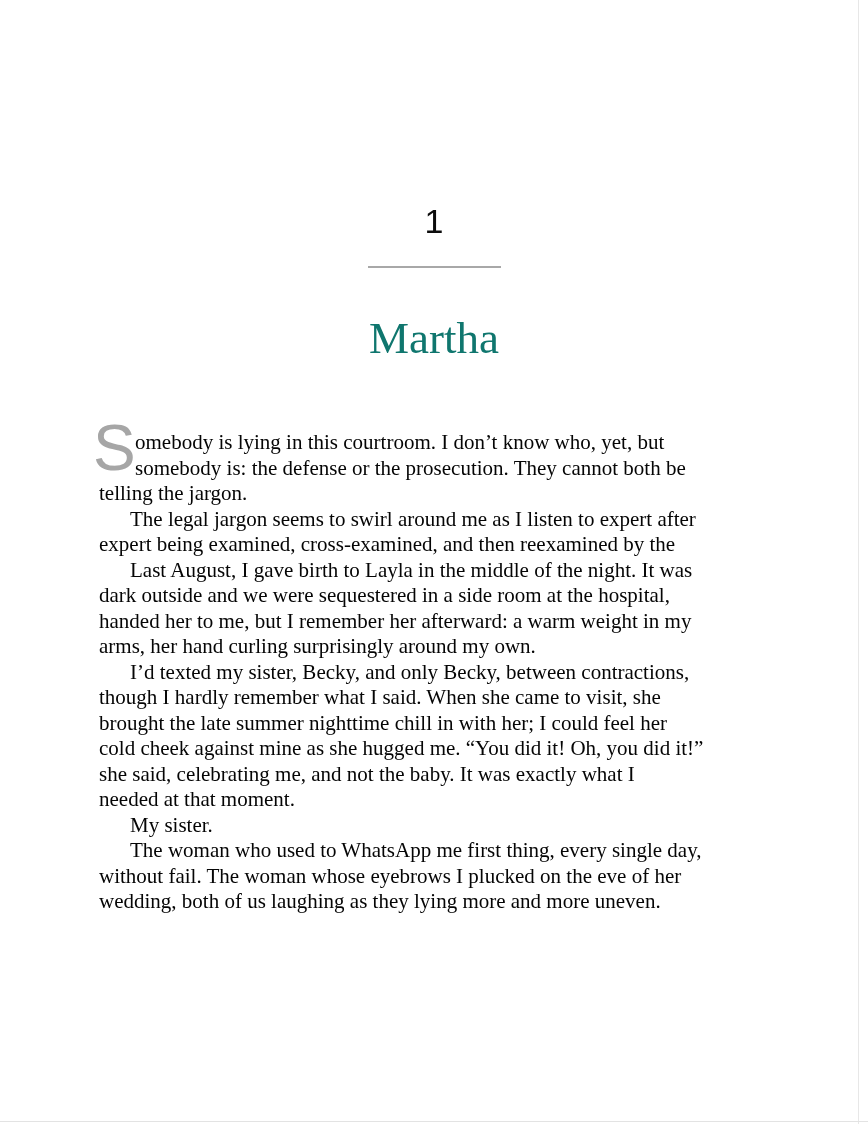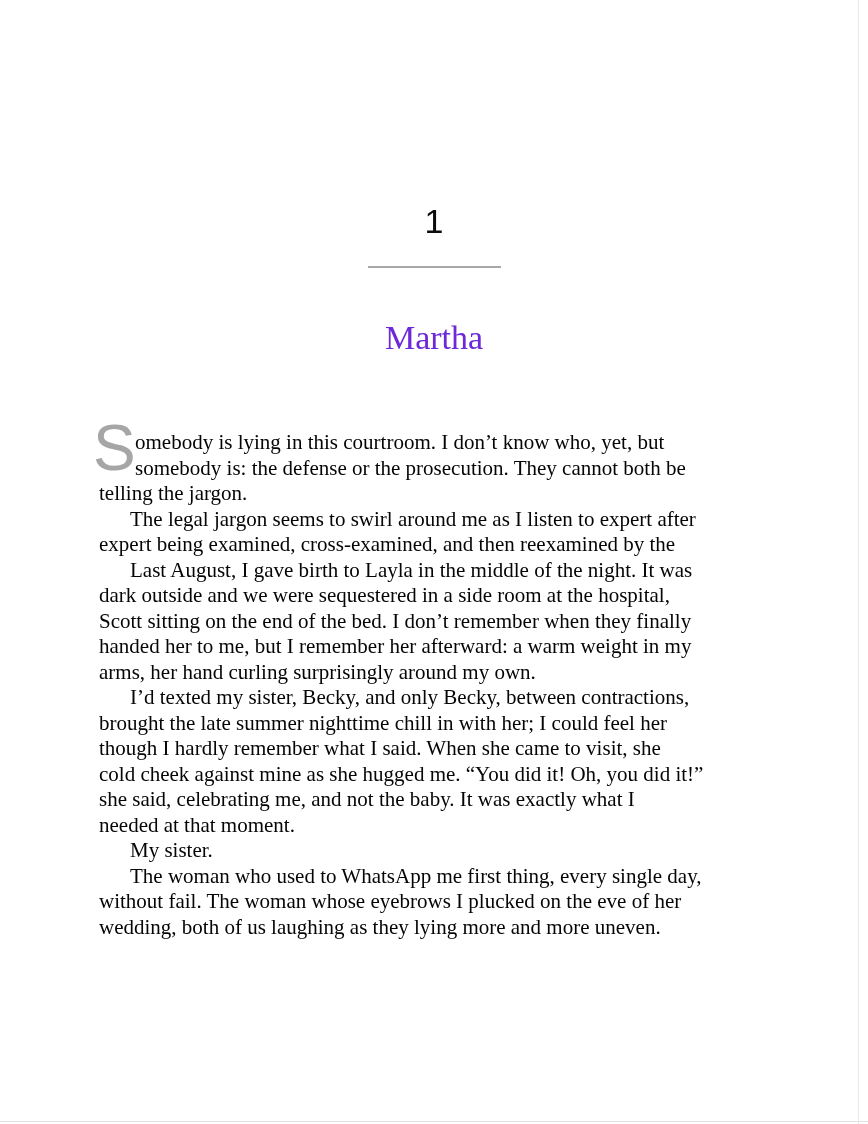--- a/index.html
+++ b/index.html
@@ -48,24 +48,24 @@
     width: 133px;
     height: 0;
     margin: 28px auto 0 auto;
     border: none;
     border-top: 2px solid #a8a8a8;
   }
   .chapter-title {
     margin: 50px 0 0 0;
     text-align: center;
     font-family: "Liberation Serif", serif;
-    font-size: 34px;
+    font-size: 45px;
     line-height: 40px;
     font-weight: 400;
-    color: #6d28d9;
+    color: #0f766e;
   }
   .body-text {
     margin: 72px 0 0 99px;
     width: 668px;
     font-size: 21px;
     line-height: 25.5px;
     color: #050505;
   }
   .para {
     margin: 0;
@@ -108,28 +108,27 @@
           <div class="line dc-offset">somebody is: the defense or the prosecution. They cannot both be</div>
           <div class="line">telling the jargon.</div>
         </div>
         <div class="para">
           <div class="line indent">The legal jargon seems to swirl around me as I listen to expert after</div>
           <div class="line">expert being examined, cross-examined, and then reexamined by the</div>
         </div>
         <div class="para">
           <div class="line indent">Last August, I gave birth to Layla in the middle of the night. It was</div>
           <div class="line">dark outside and we were sequestered in a side room at the hospital,</div>
-          <div class="line">Scott sitting on the end of the bed. I don’t remember when they finally</div>
           <div class="line">handed her to me, but I remember her afterward: a warm weight in my</div>
           <div class="line">arms, her hand curling surprisingly around my own.</div>
         </div>
         <div class="para">
           <div class="line indent">I’d texted my sister, Becky, and only Becky, between contractions,</div>
+          <div class="line">though I hardly remember what I said. When she came to visit, she</div>
           <div class="line">brought the late summer nighttime chill in with her; I could feel her</div>
-          <div class="line">though I hardly remember what I said. When she came to visit, she</div>
           <div class="line">cold cheek against mine as she hugged me. “You did it! Oh, you did it!”</div>
           <div class="line">she said, celebrating me, and not the baby. It was exactly what I</div>
           <div class="line">needed at that moment.</div>
         </div>
         <div class="para">
           <div class="line indent">My sister.</div>
         </div>
         <div class="para">
           <div class="line indent">The woman who used to WhatsApp me first thing, every single day,</div>
           <div class="line">without fail. The woman whose eyebrows I plucked on the eve of her</div>

